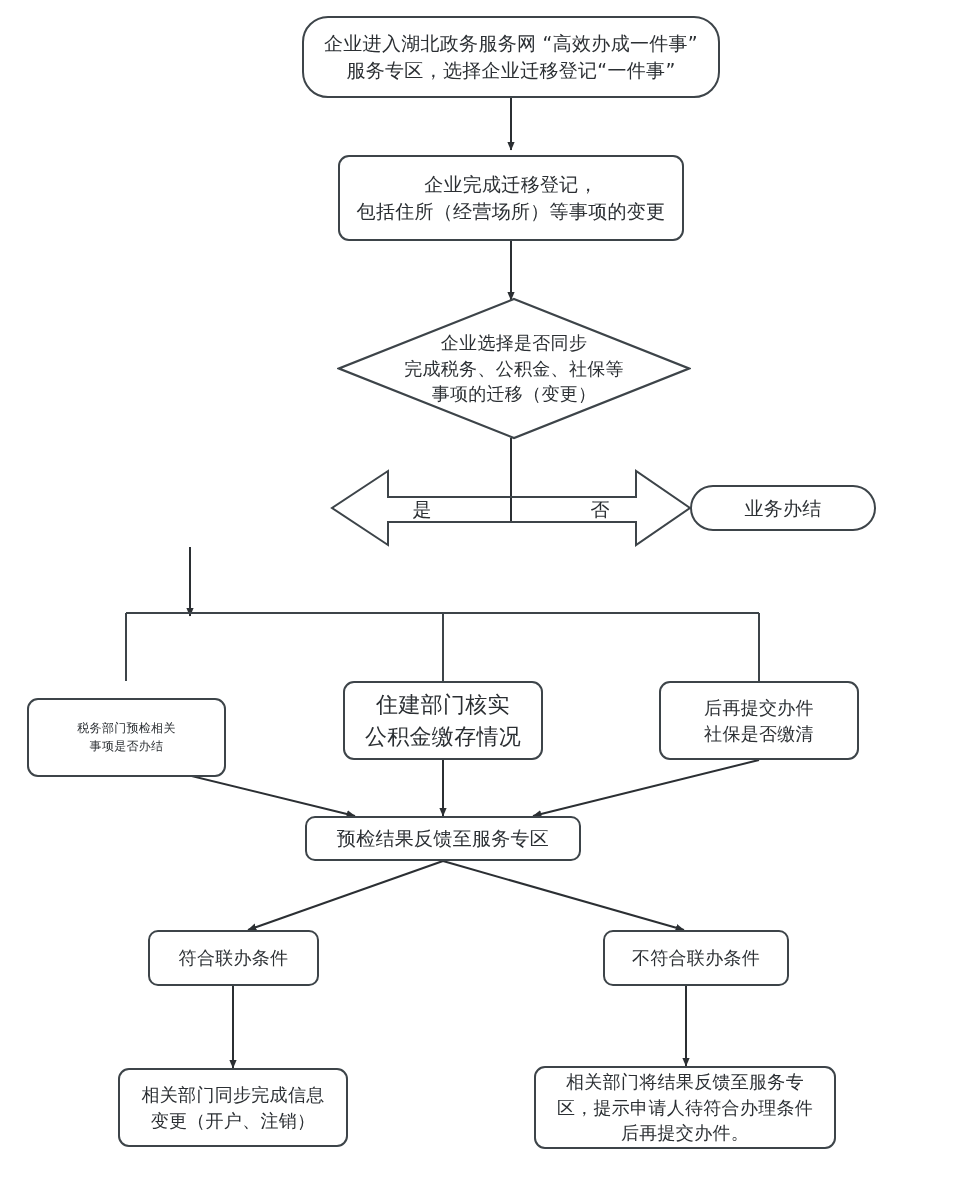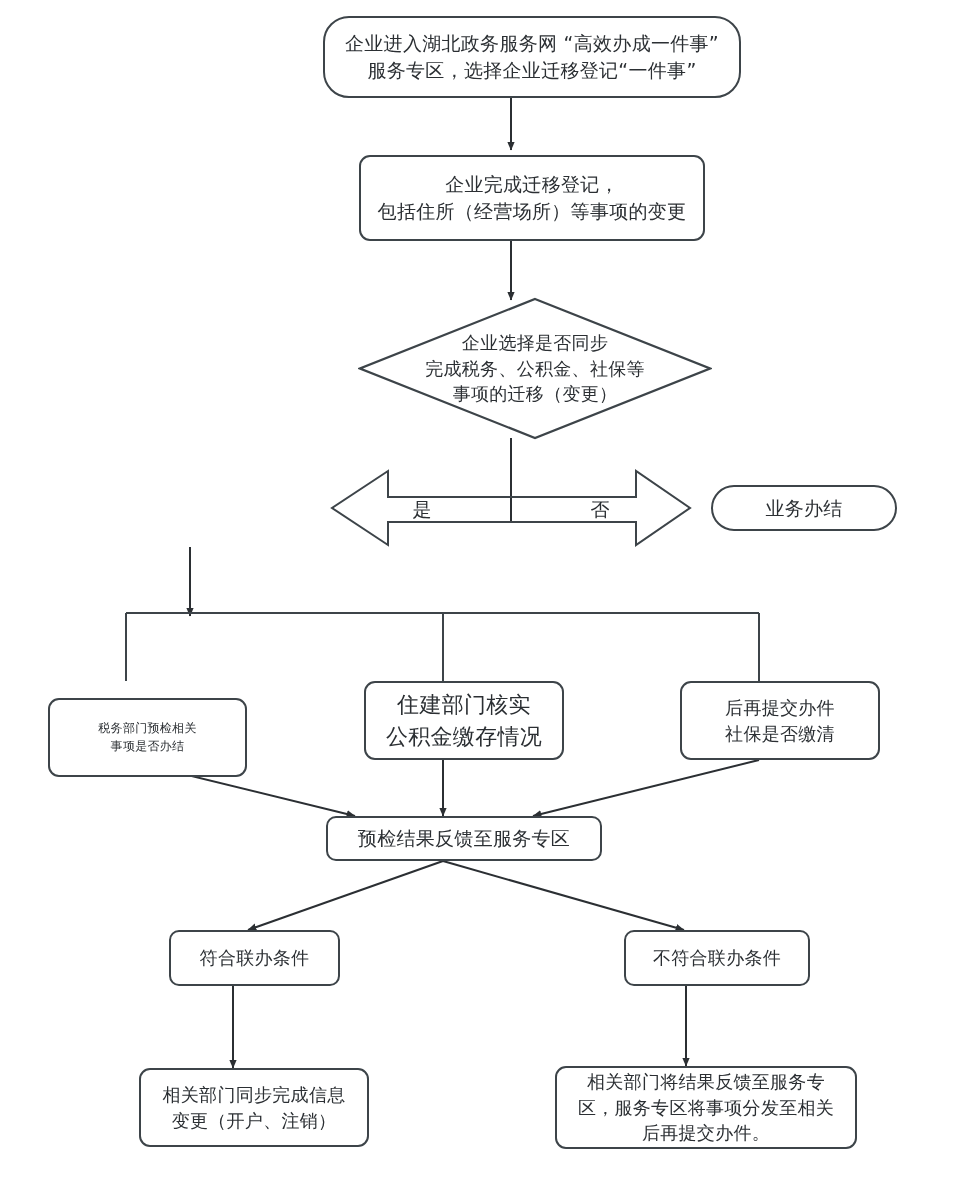--- a/index.html
+++ b/index.html
@@ -33,21 +33,20 @@
     align-items: center;
     justify-content: center;
     text-align: center;
     color: #2b2f33;
     background: #ffffff;
     border: 2px solid #3d4449;
     line-height: 1.42;
     letter-spacing: 0.3px;
     white-space: pre-line;
     z-index: 2;
-    margin-left: 21px;
   }
   .node.rect {
     border-radius: 11px;
   }
   .node.round {
     border-radius: 10px;
   }
   .node.stadium {
     border-radius: 999px;
   }
@@ -148,16 +147,16 @@
   <div class="node round" style="left:305px; top:816px; width:276px; height:45px; font-size:19px;">预检结果反馈至服务专区</div>
 
   <div class="node round" style="left:148px; top:930px; width:171px; height:56px; font-size:18px;">符合联办条件</div>
 
   <div class="node round" style="left:603px; top:930px; width:186px; height:56px; font-size:18px;">不符合联办条件</div>
 
   <div class="node rect" style="left:118px; top:1068px; width:230px; height:79px; font-size:18px;">相关部门同步完成信息
 变更（开户、注销）</div>
 
   <div class="node rect" style="left:534px; top:1066px; width:302px; height:83px; font-size:18px;">相关部门将结果反馈至服务专
-区，服务专区将事项分发至相关
+区，提示申请人待符合办理条件
 后再提交办件。</div>
 
 </div>
 
 </body></html>

